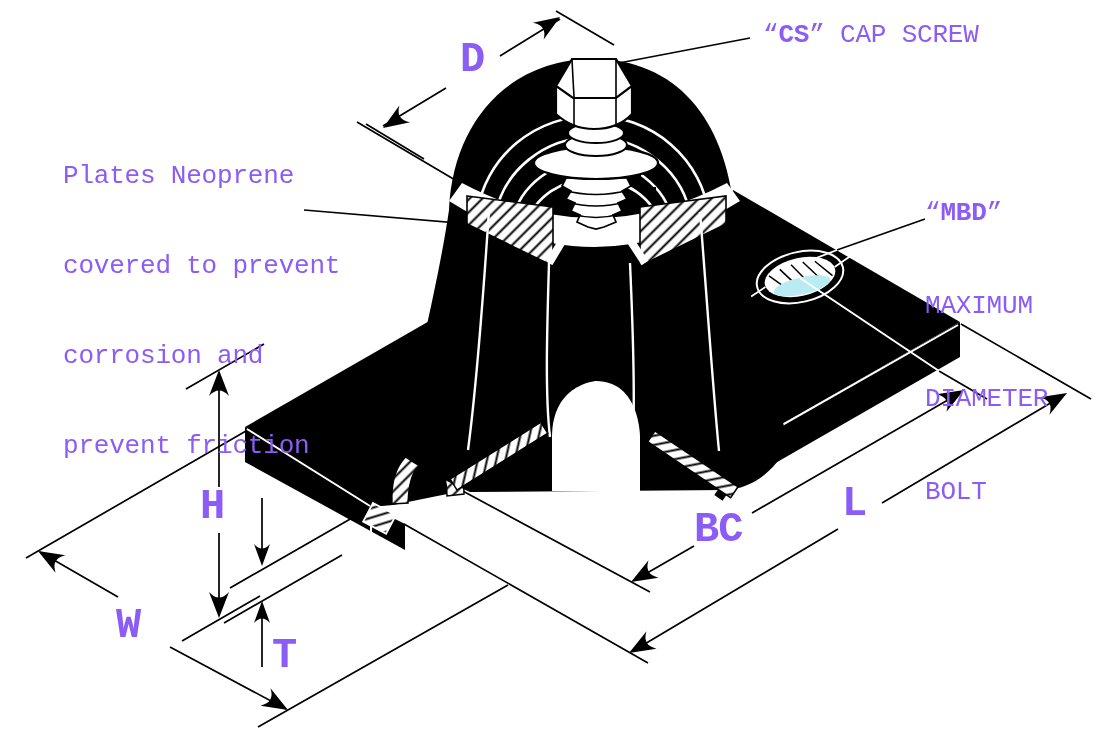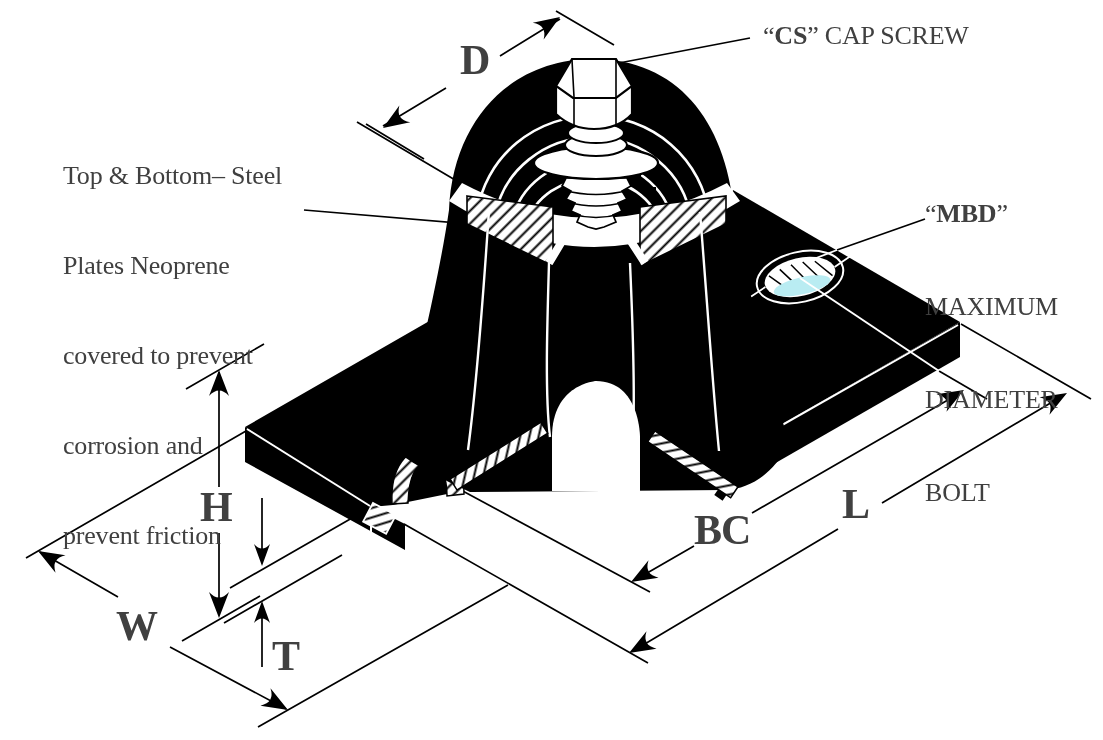--- a/index.html
+++ b/index.html
@@ -1,21 +1,21 @@
 <!DOCTYPE html>
 <html><head>
 <meta charset="utf-8">
 <style>
   html,body{margin:0;padding:0;background:#fff;}
   #stage{
     position:relative;
     width:1103px;height:740px;
     background:#fff;
-    font-family:Liberation Serif, serif;
-    color:#404040;
+    font-family:Liberation Mono, monospace;
+    color:#8b5cf6;
     overflow:hidden;
   }
   #artwork{position:absolute;left:0;top:0;}
   .txt{position:absolute;white-space:pre;line-height:1.15;}
   .note{font-size:26px;line-height:30px;letter-spacing:-0.2px;}
   .callout{font-size:26px;line-height:31px;letter-spacing:-0.2px;}
   .callout .code{font-weight:bold;}
   .dim{font-size:42px;font-weight:bold;letter-spacing:-1px;}
 </style>
 </head>
@@ -179,21 +179,20 @@
   <div class="txt callout" style="left:763px;top:20px;"><span>“</span><span class="code">CS</span><span>”</span><span> CAP SCREW</span></div>
 
   <div class="txt callout" style="left:925px;top:136px;">
     <div><span>“</span><span class="code">MBD</span><span>”</span></div>
     <div>MAXIMUM</div>
     <div>DIAMETER</div>
     <div>BOLT</div>
   </div>
 
   <div class="txt note" style="left:63px;top:101px;">
-    <div>Top &amp; Bottom– Steel</div>
     <div>Plates Neoprene</div>
     <div>covered to prevent</div>
     <div>corrosion and</div>
     <div>prevent friction</div>
   </div>
 
   <div class="txt dim" style="left:460px;top:36px;">D</div>
   <div class="txt dim" style="left:200px;top:483px;">H</div>
   <div class="txt dim" style="left:116px;top:602px;">W</div>
   <div class="txt dim" style="left:272px;top:632px;">T</div>

